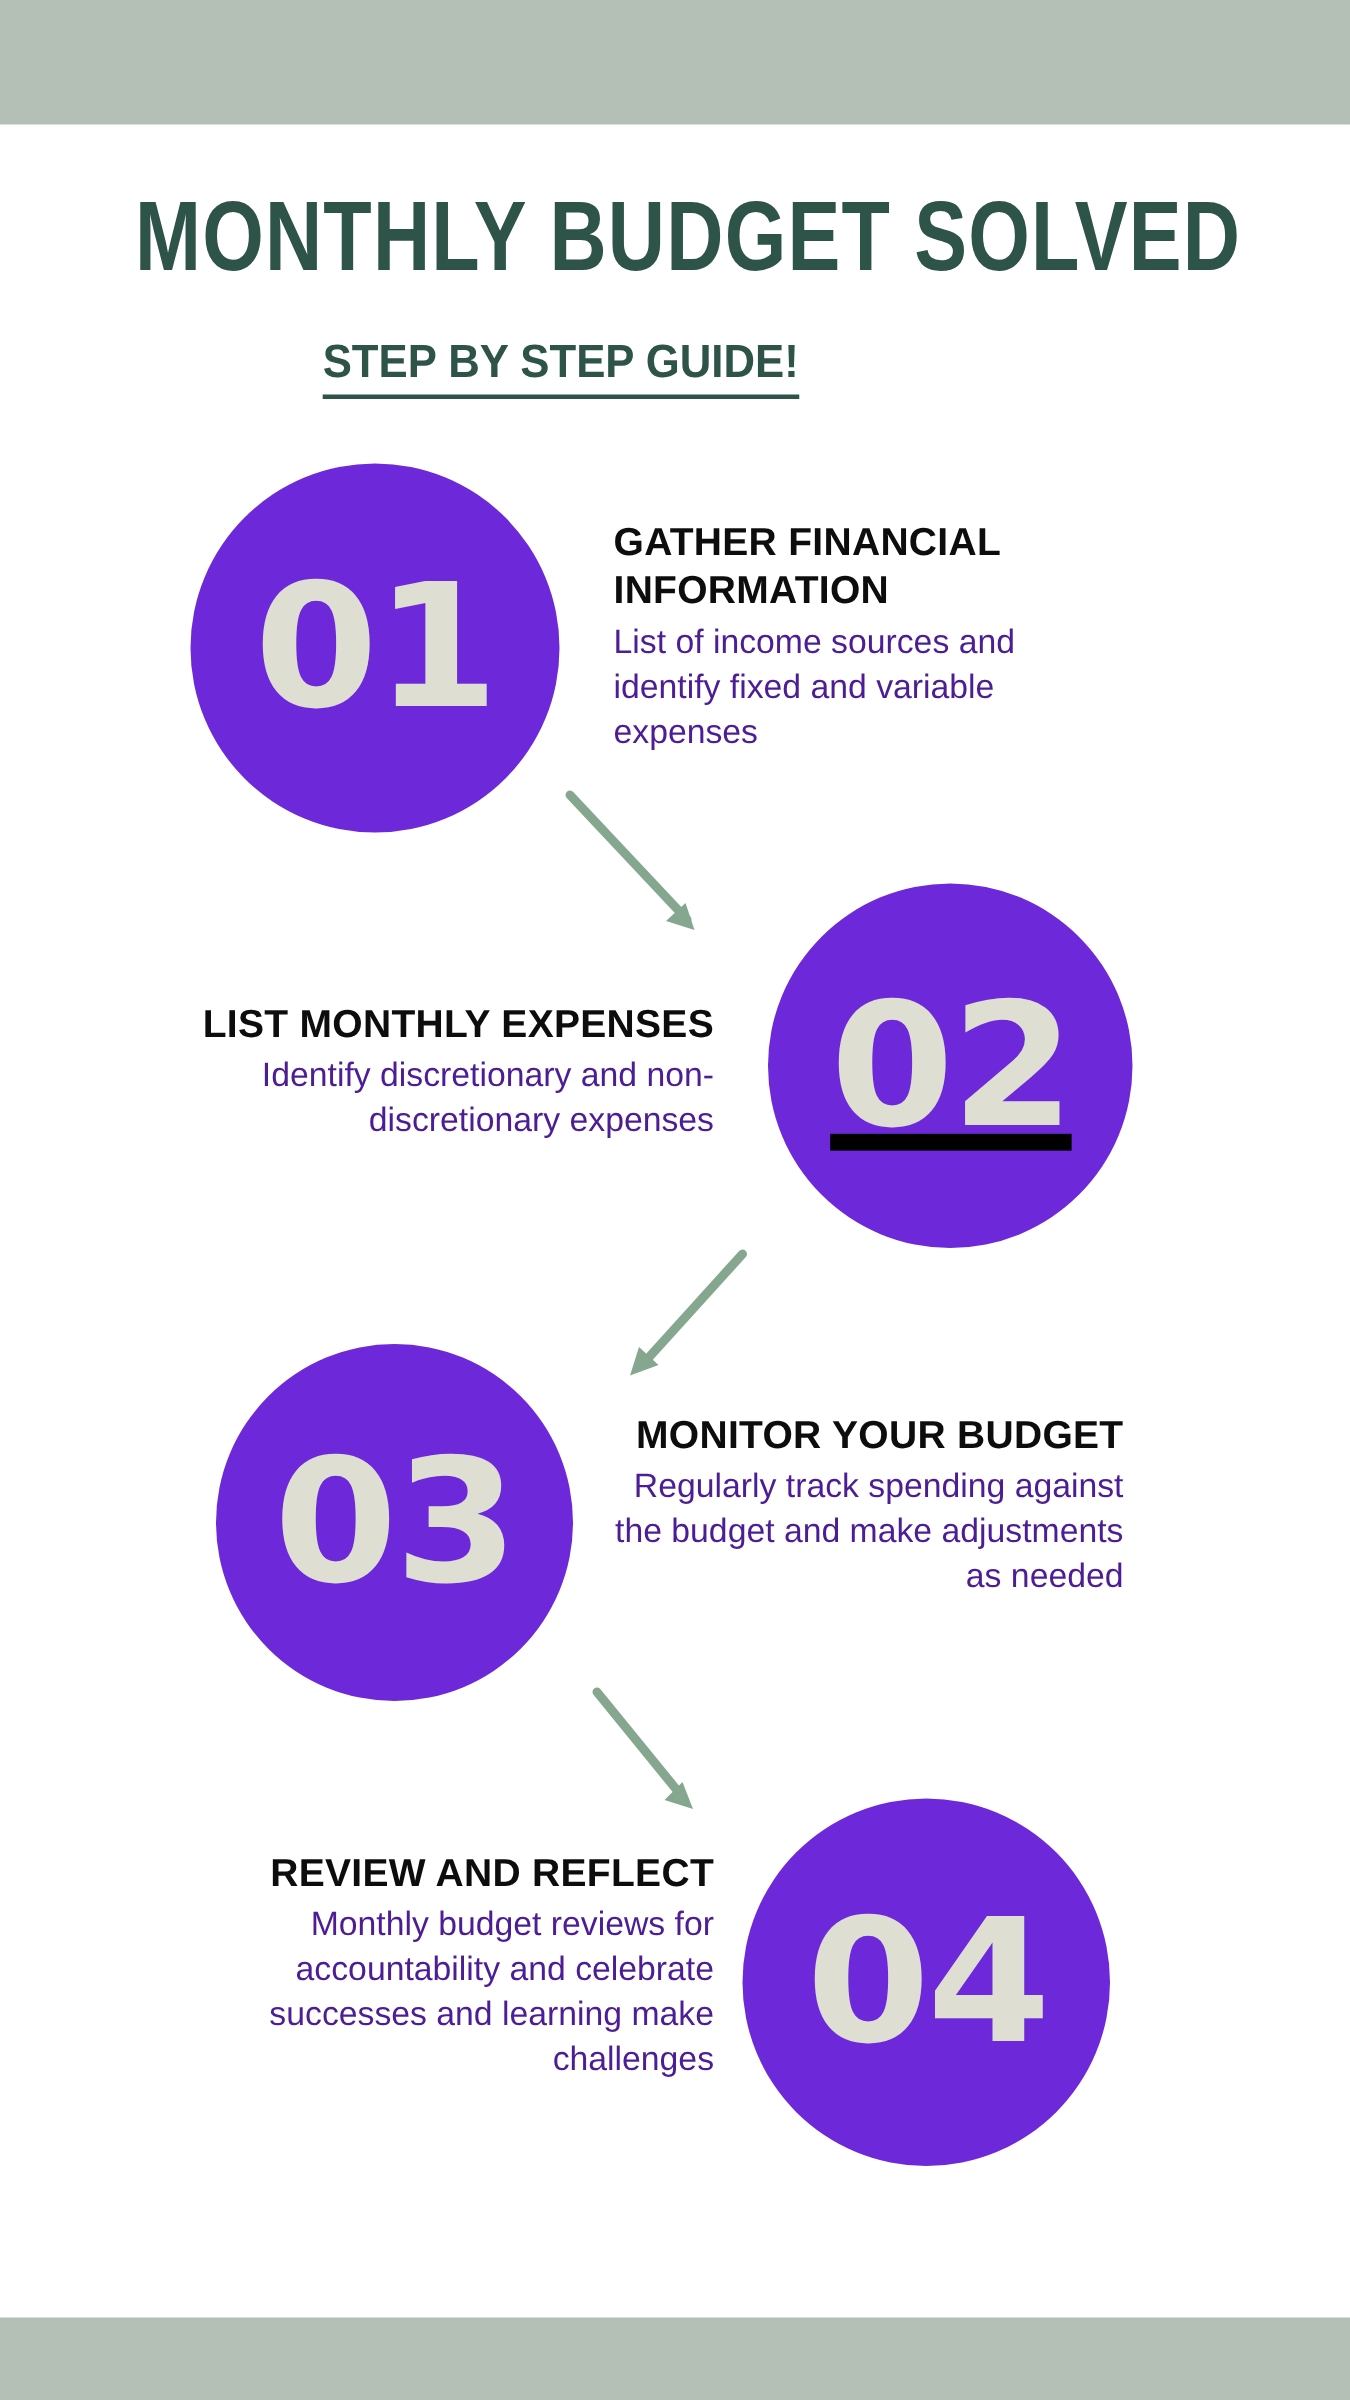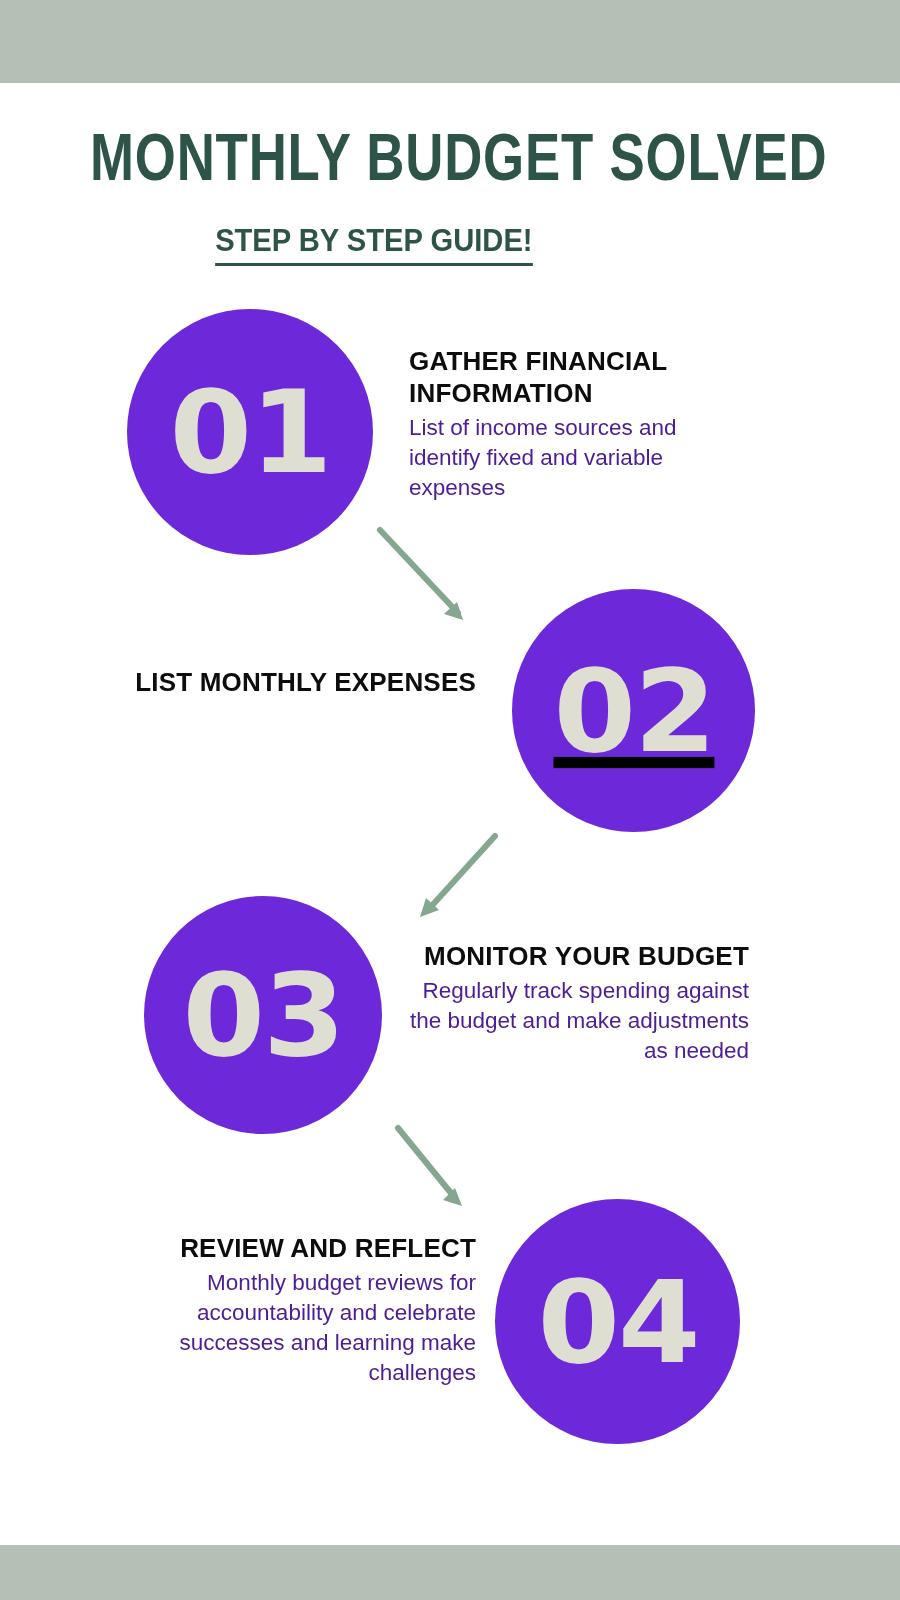--- a/index.html
+++ b/index.html
@@ -93,20 +93,21 @@
 <svg class="arrow" id="arrow-1" viewBox="0 0 130 130">
   <line x1="20" y1="20" x2="98" y2="103" stroke="#85a68f" stroke-width="6" stroke-linecap="round"></line>
   <path d="M 103 110 L 84 104 L 97 92 Z" fill="#85a68f"></path>
 </svg>
 
 <div class="circle" id="circle-2">
   <span>02</span>
 </div>
 <div class="step-text align-right" id="text-2">
   <h3>LIST MONTHLY EXPENSES</h3>
+  <p>Identify discretionary and non-discretionary expenses</p>
 </div>
 
 <svg class="arrow" id="arrow-2" viewBox="0 0 120 115">
   <line x1="95" y1="16" x2="28" y2="90" stroke="#85a68f" stroke-width="6" stroke-linecap="round"></line>
   <path d="M 20 97 L 26 78 L 39 90 Z" fill="#85a68f"></path>
 </svg>
 
 <div class="circle" id="circle-3">
   <span>03</span>
 </div>

